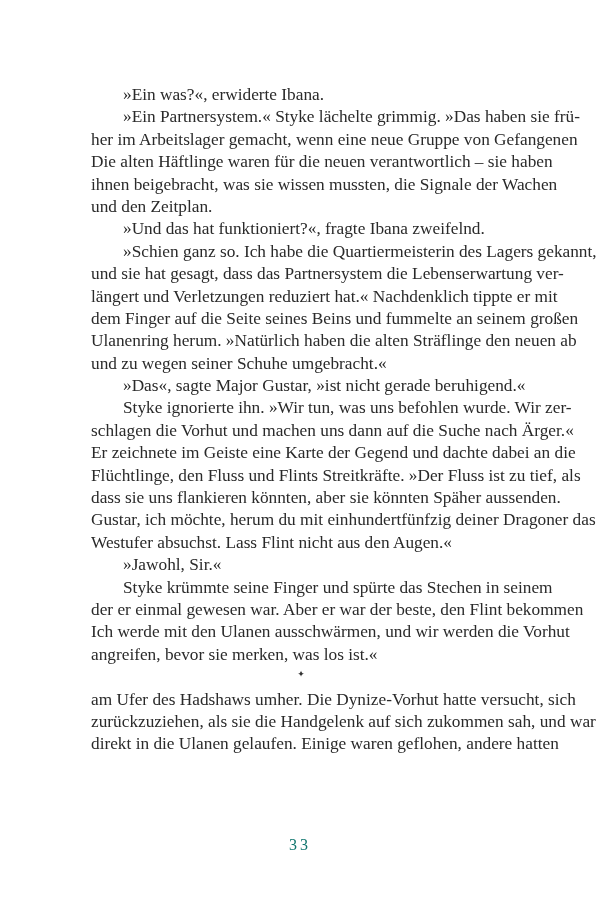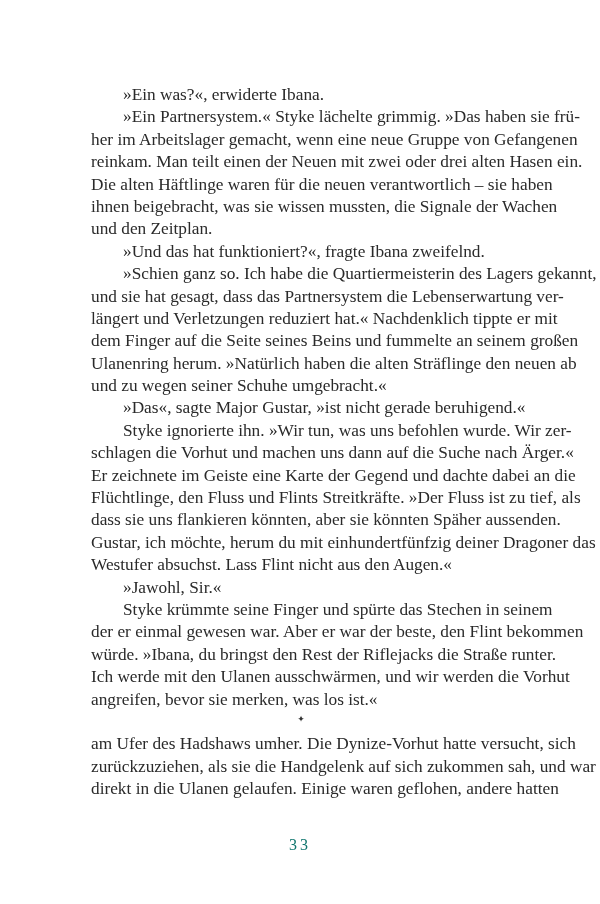--- a/index.html
+++ b/index.html
@@ -74,21 +74,20 @@
 <body>
 
 <div class="page">
   <div id="before-break">
       <div class="para">
         <span class="line last">»Ein was?«, erwiderte Ibana.</span>
       </div>
       <div class="para">
         <span class="line">»Ein Partnersystem.« Styke lächelte grimmig. »Das haben sie frü-</span>
         <span class="line">her im Arbeitslager gemacht, wenn eine neue Gruppe von Gefangenen</span>
-        <span class="line">reinkam. Man teilt einen der Neuen mit zwei oder drei alten Hasen ein.</span>
         <span class="line">Die alten Häftlinge waren für die neuen verantwortlich – sie haben</span>
         <span class="line">ihnen beigebracht, was sie wissen mussten, die Signale der Wachen</span>
         <span class="line last">und den Zeitplan.</span>
       </div>
       <div class="para">
         <span class="line last">»Und das hat funktioniert?«, fragte Ibana zweifelnd.</span>
       </div>
       <div class="para">
         <span class="line">»Schien ganz so. Ich habe die Quartiermeisterin des Lagers gekannt,</span>
         <span class="line">und sie hat gesagt, dass das Partnersystem die Lebenserwartung ver-</span>
@@ -108,21 +107,20 @@
         <span class="line">dass sie uns flankieren könnten, aber sie könnten Späher aussenden.</span>
         <span class="line">Gustar, ich möchte, herum du mit einhundertfünfzig deiner Dragoner das</span>
         <span class="line last">Westufer absuchst. Lass Flint nicht aus den Augen.«</span>
       </div>
       <div class="para">
         <span class="line last">»Jawohl, Sir.«</span>
       </div>
       <div class="para">
         <span class="line">Styke krümmte seine Finger und spürte das Stechen in seinem</span>
         <span class="line">der er einmal gewesen war. Aber er war der beste, den Flint bekommen</span>
-        <span class="line">würde. »Ibana, du bringst den Rest der Riflejacks die Straße runter.</span>
         <span class="line">Ich werde mit den Ulanen ausschwärmen, und wir werden die Vorhut</span>
         <span class="line last">angreifen, bevor sie merken, was los ist.«</span>
       </div>
     </div>
   <span class="ornament">✦</span>
   <div id="after-break">
       <div class="para noindent">
         <span class="line">am Ufer des Hadshaws umher. Die Dynize-Vorhut hatte versucht, sich</span>
         <span class="line">zurückzuziehen, als sie die Handgelenk auf sich zukommen sah, und war</span>
         <span class="line last">direkt in die Ulanen gelaufen. Einige waren geflohen, andere hatten</span>

